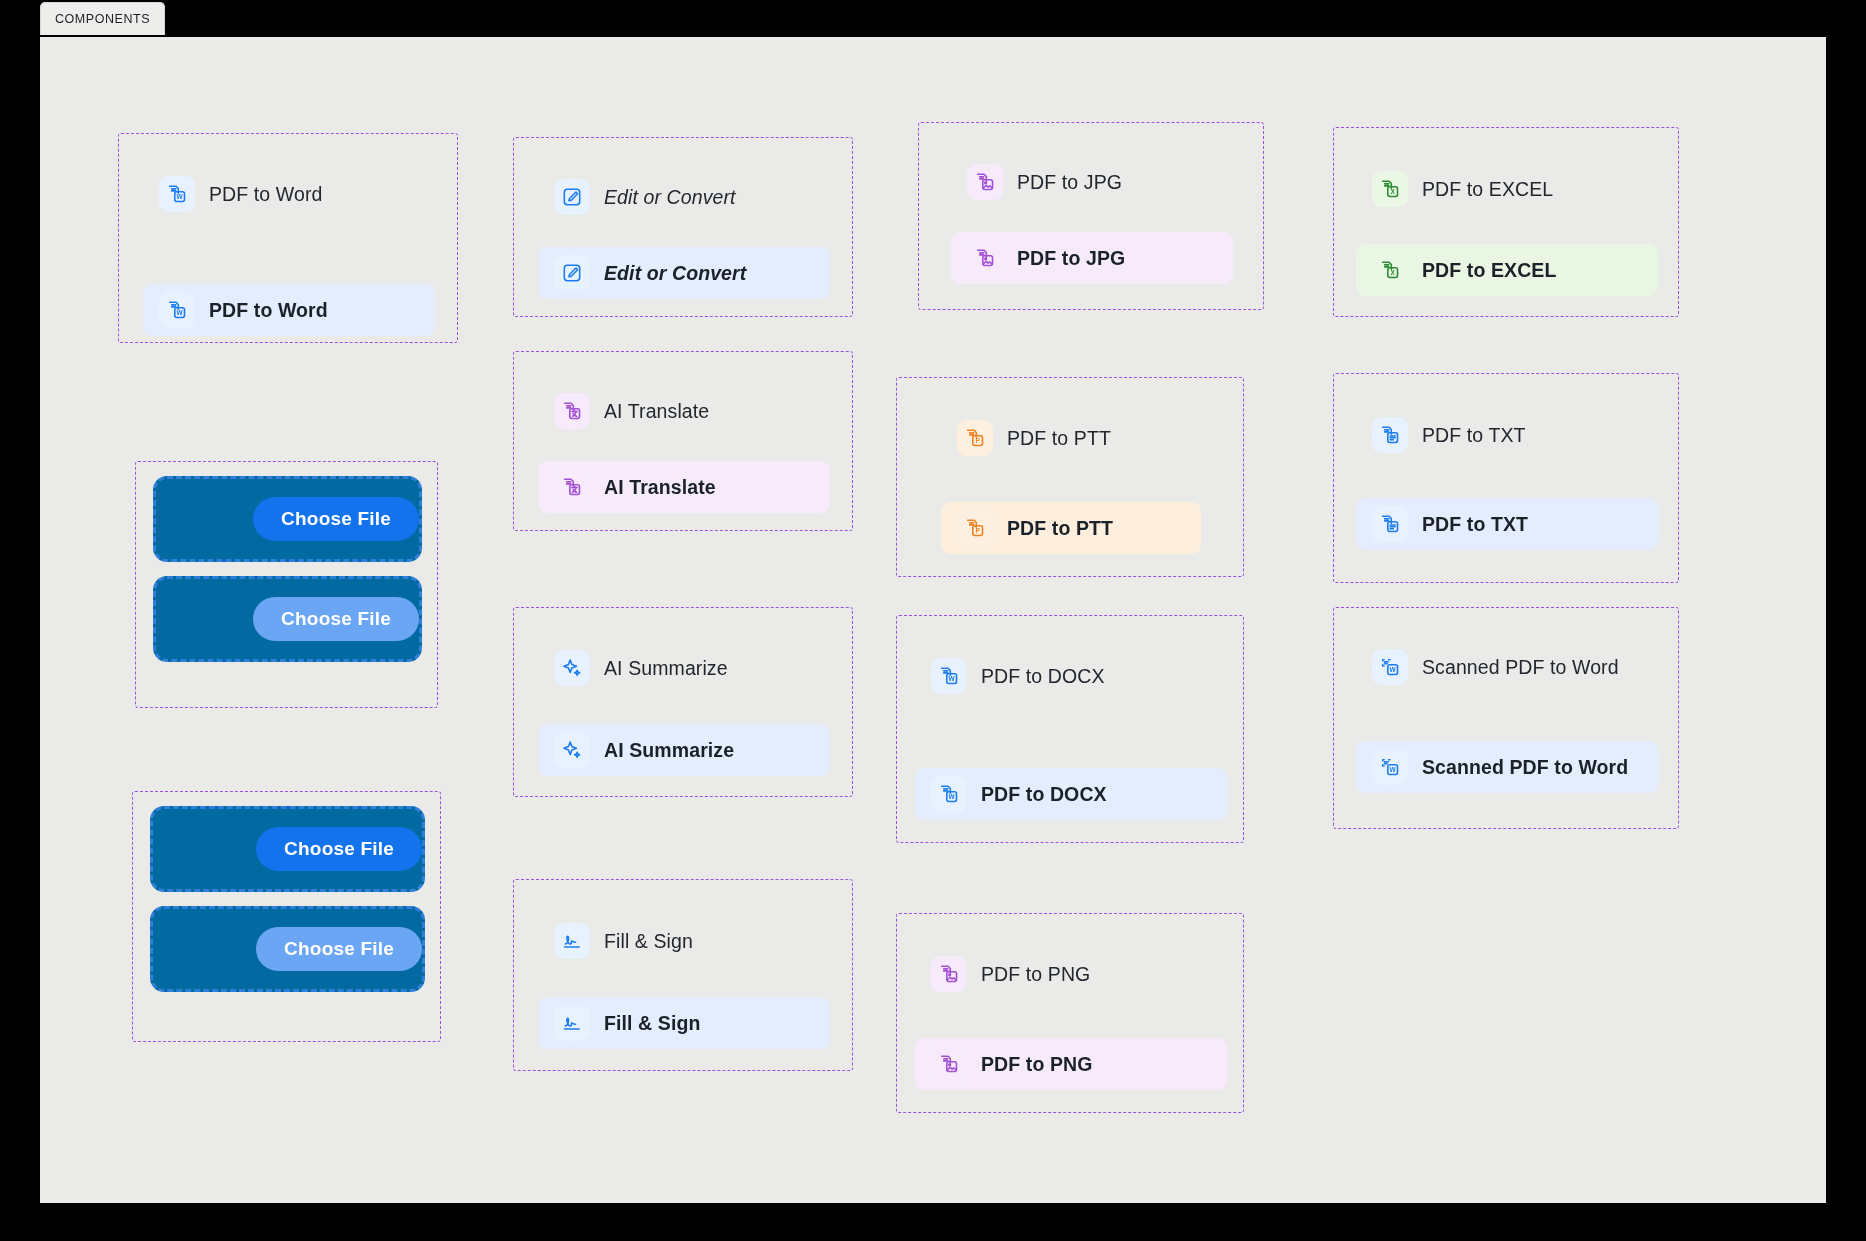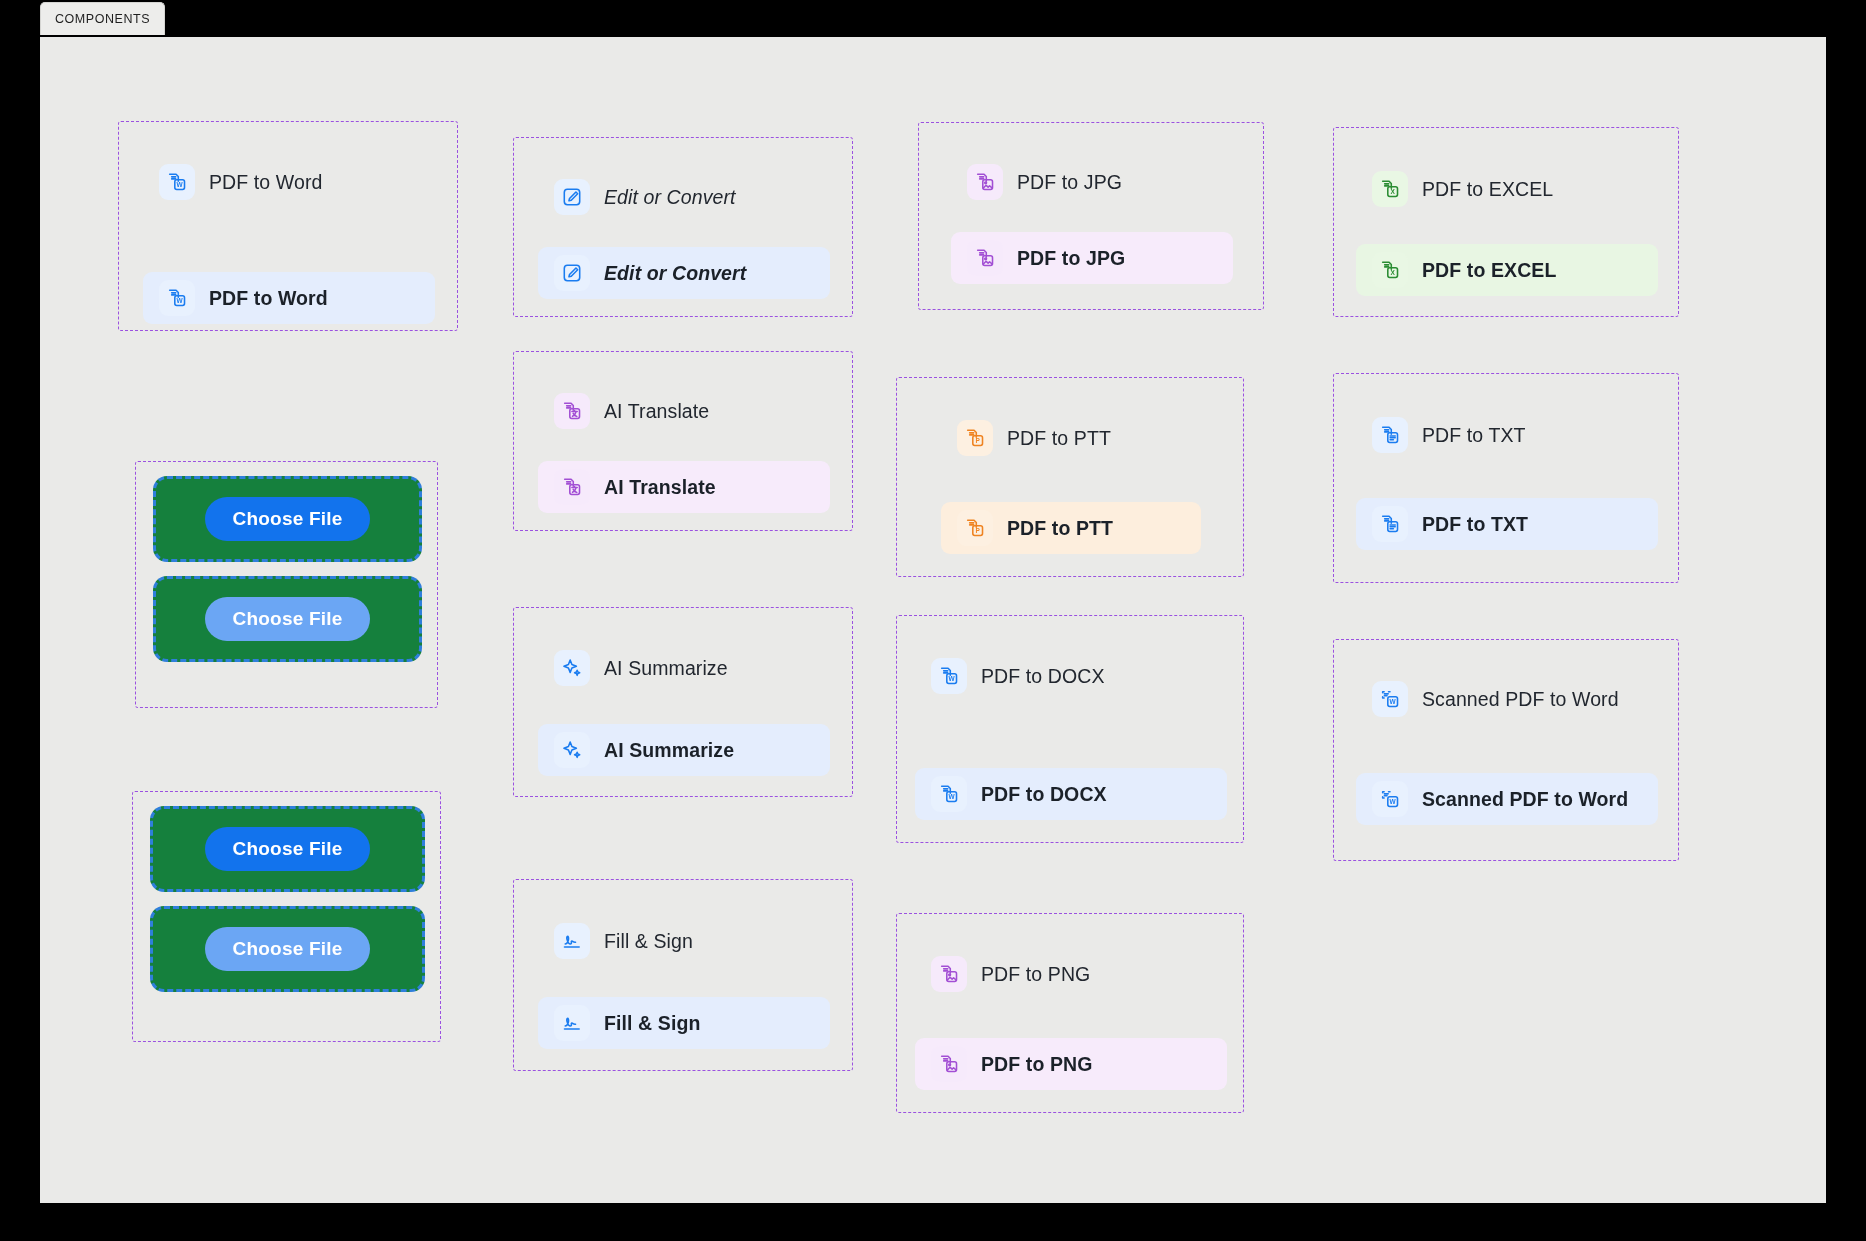--- a/index.html
+++ b/index.html
@@ -60,24 +60,24 @@
   .iconbox {
     width: 36px; height: 36px; flex: none;
     border-radius: 9px;
     display: flex; align-items: center; justify-content: center;
   }
   .iconbox svg { display: block; }
 
   
   .dropzone {
     position: absolute;
-    background: #15803d;
+    background: #0369a1;
     border: 3px dashed #2f7fdb;
     border-radius: 14px;
-    display: flex; align-items: center; justify-content: center;
+    display: flex; align-items: center; justify-content: flex-end;
   }
   .pill {
     padding: 11px 28px; border-radius: 999px;
     color: #fff; font-size: 19px; font-weight: 700;
     letter-spacing: .2px;
   }
   .pill.primary { background: #1273ed; }
   .pill.soft    { background: #6ba6f4; }
 </style>
 </head>
@@ -85,21 +85,21 @@
 
 <div id="root">
 
   <div class="tabbar">
     <div class="tab">
       <span>COMPONENTS</span>
     </div>
   </div>
 
   <div class="canvas" id="canvas">
-      <div class="frame" style="left: 78px; top: 84px; width: 340px; height: 210px;">
+      <div class="frame" style="left: 78px; top: 96px; width: 340px; height: 210px;">
         <div style="position:absolute; left:0; top:34px; width:100%;">
                   <div class="row " style="left:24px; width:292px; background:transparent;">
         <span class="iconbox" style="background:#e8f1fe">
               <svg width="22" height="22" viewBox="0 0 24 24" fill="none" stroke="#1a7cf0" stroke-width="1.7" stroke-linecap="round" stroke-linejoin="round">
                 <path d="M4 3.6h7l2.4 2.4v5.2"></path>
                     <path d="M6.2 6.4h4.4M6.2 8.6h4.4"></path>
                 <rect x="9.6" y="9.6" width="10.6" height="10.6" rx="2.1"></rect>
                            <text x="14.9" y="17.4" font-size="7.1" font-family="Liberation Sans, sans-serif" font-weight="700" fill="#1a7cf0" stroke="none" text-anchor="middle">W</text>
               </svg>
             </span>
@@ -401,21 +401,21 @@
                 <path d="M4 3.6h7l2.4 2.4v5.2"></path>
                     <path d="M6.2 6.4h4.4M6.2 8.6h4.4"></path>
                 <rect x="9.6" y="9.6" width="10.6" height="10.6" rx="2.1"></rect>
          <path d="M12.1 13.1h5.6M12.1 15.1h5.6M12.1 17.1h3.6"></path>
               </svg>
             </span>
         <span class="label">PDF to TXT</span>
       </div>
                 </div>
       </div>
-      <div class="frame" style="left: 1293px; top: 602px; width: 346px; height: 222px;">
+      <div class="frame" style="left: 1293px; top: 570px; width: 346px; height: 222px;">
         <div style="position:absolute; left:0; top:33px; width:100%;">
                   <div class="row " style="left:22px; width:302px; background:transparent;">
         <span class="iconbox" style="background:#e8f1fe">
               <svg width="22" height="22" viewBox="0 0 24 24" fill="none" stroke="#1a7cf0" stroke-width="1.7" stroke-linecap="round" stroke-linejoin="round">
                 <path d="M4 5.2V4h1.6M10.4 4H12M4 9.6V11h1.6"></path>
          <path d="M5.8 6.4h4.2M5.8 8.4h3"></path>
                 <rect x="9.6" y="9.6" width="10.6" height="10.6" rx="2.1"></rect>
                            <text x="14.9" y="17.4" font-size="7.1" font-family="Liberation Sans, sans-serif" font-weight="700" fill="#1a7cf0" stroke="none" text-anchor="middle">W</text>
               </svg>
             </span>

